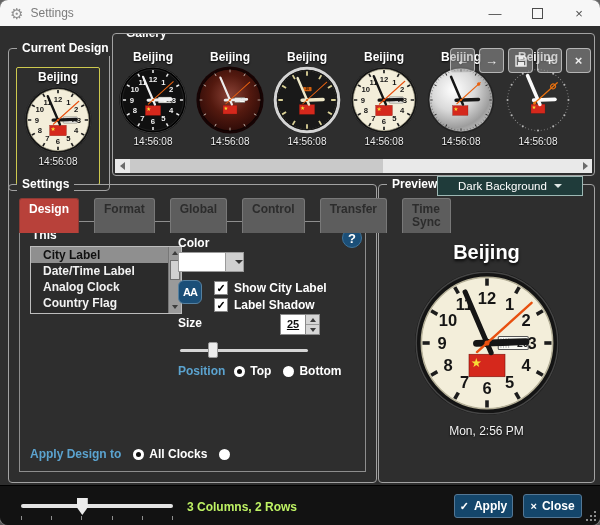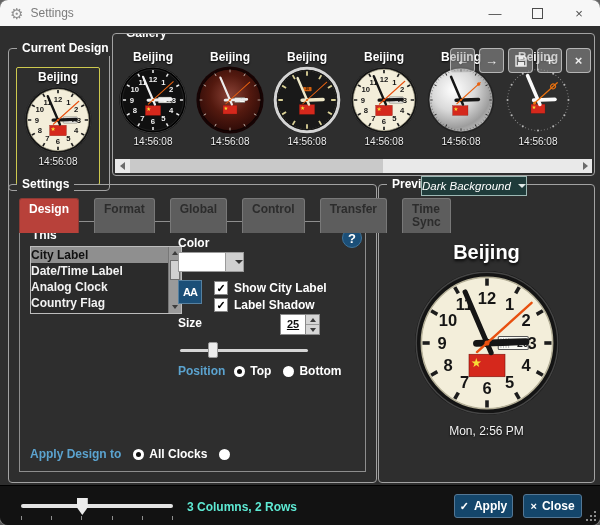--- a/index.html
+++ b/index.html
@@ -42,36 +42,36 @@
   .tabs{position:absolute;left:10px;top:13px;display:flex;gap:15px;z-index:2;}
   .tab{padding:4px 9px 4px;font-size:12px;font-weight:700;background:#5d5d5d;color:#2c2c2c;border:1px solid #787878;
        border-bottom:none;border-radius:3px 3px 0 0;line-height:13px;}
   .tab.active{background:#b8413a;color:#fff;border-color:#8c3a34;}
   .panel{position:absolute;left:10px;right:10px;top:36px;bottom:10px;border:1px solid #8e8e8e;background:#2e2e2e;}
   .plabel{position:absolute;color:#fff;font-size:12px;font-weight:700;}
   .blabel{color:#5ba3cf;font-size:12px;font-weight:700;}
   
   .listbox{position:absolute;left:10px;top:24px;width:150px;height:66px;border:1px solid #bdbdbd;background:#2b2b2b;overflow:hidden;}
   .list-rows{position:absolute;left:0;top:0;right:13px;bottom:0;overflow:hidden;}
-  .li{height:16px;line-height:16px;padding-left:0;font-size:12px;font-weight:600;color:#f2f2f2;white-space:nowrap;}
+  .li{height:16px;line-height:16px;padding-left:12px;font-size:12px;font-weight:600;color:#f2f2f2;white-space:nowrap;}
   .li.sel{background:#8f8f8f;color:#111;}
   .vscroll{position:absolute;right:0;top:0;bottom:0;width:13px;background:#9a9a9a;border-left:1px solid #777;box-sizing:border-box;}
   .vs-up,.vs-down{position:absolute;left:0;width:100%;height:12px;display:flex;align-items:center;justify-content:center;}
   .vs-up{top:0;} .vs-down{bottom:0;}
   .tri-u{width:0;height:0;border-left:3.5px solid transparent;border-right:3.5px solid transparent;border-bottom:4px solid #3c3c3c;}
   .tri-d{width:0;height:0;border-left:3.5px solid transparent;border-right:3.5px solid transparent;border-top:4px solid #3c3c3c;}
   .vs-thumb{position:absolute;left:1px;right:1px;top:13px;height:18px;background:#d2d2d2;border:1px solid #6f6f6f;}
   
   .dd-color{position:absolute;left:158px;top:30px;width:66px;height:20px;border:1px solid #9a9a9a;display:flex;background:#fff;box-sizing:border-box;}
   .dd-swatch{flex:1;}
   .dd-btn{width:17px;background:#cfcfcf;border-left:1px solid #9a9a9a;display:flex;align-items:center;justify-content:center;}
   
   .help{position:absolute;left:322px;top:6px;width:20px;height:20px;border-radius:50%;background:#1b4f78;border:1px solid #3f759c;
         color:#fff;font-weight:700;font-size:13px;display:flex;align-items:center;justify-content:center;box-sizing:border-box;}
-  .font-btn{position:absolute;left:158px;top:58px;width:24px;height:24px;background:#1b4f78;border:1px solid #56809f;border-radius:0;
+  .font-btn{position:absolute;left:158px;top:58px;width:24px;height:24px;background:#1b4f78;border:1px solid #56809f;border-radius:6px;
         color:#fff;font-weight:700;font-size:11px;display:flex;align-items:center;justify-content:center;letter-spacing:-1px;box-sizing:border-box;}
   
   .cb-group{position:absolute;left:194px;top:58px;}
   .cbrow{display:flex;align-items:center;gap:6px;height:16px;margin-bottom:1px;}
   .cbox{width:12px;height:12px;background:#fff;border:1px solid #888;color:#000;font-size:11px;font-weight:700;line-height:12px;text-align:center;}
   .cblab{font-size:12px;font-weight:600;color:#fff;white-space:nowrap;}
   
   .spin{position:absolute;left:260px;top:92px;width:38px;height:19px;display:flex;border:1px solid #8a8a8a;box-sizing:content-box;text-decoration:underline;}
   .spin-val{flex:1;background:#fff;color:#111;font-size:11px;font-weight:700;text-align:center;line-height:19px;}
   .spin-btns{width:13px;display:flex;flex-direction:column;border-left:1px solid #8a8a8a;}
@@ -83,35 +83,35 @@
   
   .radio{width:11px;height:11px;border-radius:50%;background:#fff;display:inline-block;flex:none;}
   .radio.on{position:relative;}
   .radio.on::after{content:"";position:absolute;left:3px;top:3px;width:5px;height:5px;border-radius:50%;background:#111;}
   .rrow{display:flex;align-items:center;gap:5px;}
   .rlab{font-size:12px;font-weight:700;color:#fff;white-space:nowrap;}
   .row-pos{position:absolute;left:158px;top:142px;display:flex;align-items:center;gap:9px;}
   .row-apply{position:absolute;left:10px;bottom:10px;display:flex;align-items:center;gap:12px;}
   .rgroup{display:flex;gap:12px;}
   
-  .preview-dd{position:absolute;left:42px;top:-9px;width:104px;height:18px;background:#1f3b3a;border:1px solid #9db8b4;
-        color:#fff;font-size:11.5px;display:flex;align-items:center;padding:0 0;box-sizing:content-box;z-index:3;font-style:italic;}
+  .preview-dd{position:absolute;left:58px;top:-9px;width:104px;height:18px;background:#1f3b3a;border:1px solid #9db8b4;
+        color:#fff;font-size:11.5px;display:flex;align-items:center;padding:0 20px;box-sizing:content-box;z-index:3;}
   .pv-chev{margin-left:auto;width:0;height:0;border-left:4px solid transparent;border-right:4px solid transparent;border-top:4px solid #dfe8e6;}
   .pv-label{margin-top:56px;text-align:center;font-size:20px;font-weight:700;color:#fff;text-shadow:0 2px 3px rgba(0,0,0,.85);}
   .pv-clock{display:flex;justify-content:center;margin-top:4px;}
   .pv-digital{text-align:center;font-size:12px;color:#f2f2f2;margin-top:6px;text-shadow:0 1px 2px #000;}
   
   .footer{position:absolute;left:0;right:0;bottom:0;height:39px;background:#121212;border-top:1px solid #000;}
   .f-slider{position:absolute;left:21px;top:11px;width:152px;height:20px;}
   .f-track{position:absolute;left:0;right:0;top:7px;height:4px;background:#e4e4e4;border-radius:2px;}
   .f-thumb{position:absolute;left:calc(40% - 5px);top:1px;width:11px;height:17px;background:#ececec;
         clip-path:polygon(0 0,100% 0,100% 55%,50% 100%,0 55%);}
   .f-ticks{position:absolute;left:21px;top:30px;width:152px;display:flex;justify-content:space-between;}
   .f-ticks span{width:1px;height:4px;background:#8f8f8f;}
-  .f-text{position:absolute;left:187px;top:14px;color:#5eead4;font-size:12px;font-weight:600;white-space:nowrap;}
+  .f-text{position:absolute;left:187px;top:14px;color:#bef264;font-size:12px;font-weight:600;white-space:nowrap;}
   .f-btn{position:absolute;top:8px;width:59px;height:24px;background:#14466b;border:1px solid #537795;border-radius:3px;
         color:#fff;font-size:12px;font-weight:700;display:flex;align-items:center;justify-content:center;gap:5px;box-sizing:border-box;}
   #btn-apply{left:454px;} #btn-close{left:523px;}
   .f-btn .ic{font-size:11px;font-weight:700;}
   .grip{position:absolute;right:3px;bottom:3px;width:11px;height:11px;}
   .grip i{position:absolute;width:2px;height:2px;background:#8a8a8a;}
   .grip i:nth-child(1){left:8px;top:8px;} .grip i:nth-child(2){left:8px;top:4px;} .grip i:nth-child(3){left:4px;top:8px;}
   .grip i:nth-child(4){left:8px;top:0;}  .grip i:nth-child(5){left:4px;top:4px;} .grip i:nth-child(6){left:0;top:8px;}
   svg text{font-family:"Liberation Sans",sans-serif;}
 </style>

